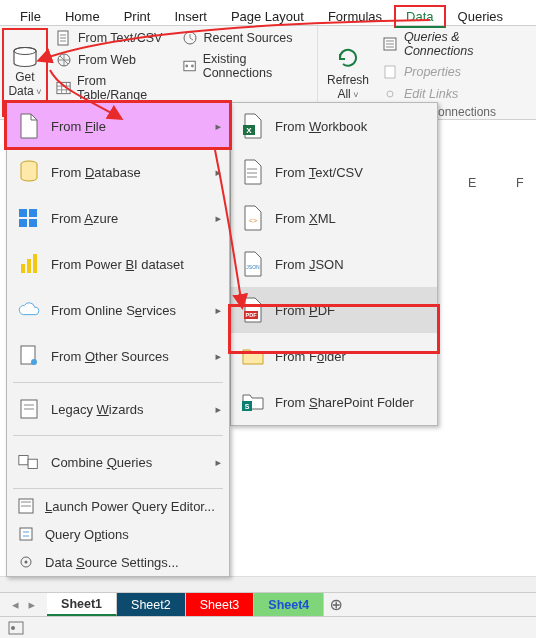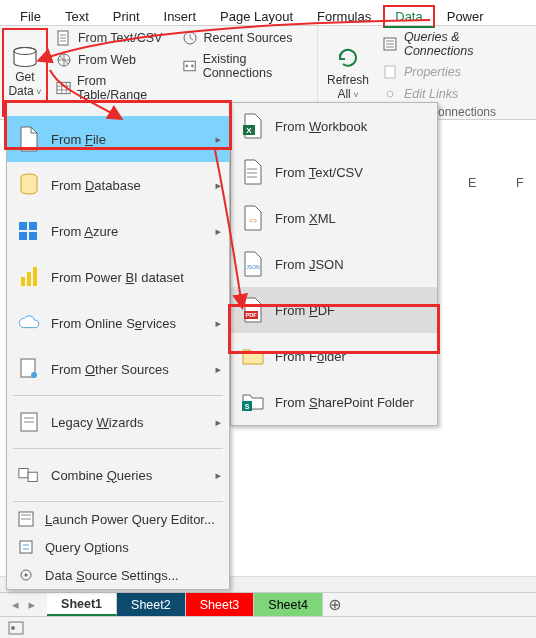--- a/index.html
+++ b/index.html
@@ -23,21 +23,21 @@
 
   .refresh-col { display:flex; flex-direction:column; align-items:center; justify-content:center; width:60px; padding:4px 4px;}
   .refresh-icon { width:28px; height:28px; }
   .qc-list { display:flex; flex-direction:column; gap:6px; padding:4px 4px; font-size:12.5px;}
   .qc-item { display:flex; align-items:center; gap:6px;font-style:italic; }
   .disabled { color:#a0a0a0; }
 
   
   .menu1 { position:absolute; left:6px; top:102px; width:224px; background:#f3f3f3; border:1px solid #b8b8b8; box-shadow:2px 2px 4px rgba(0,0,0,.25); z-index:5;}
   .menu1-item { display:flex; align-items:center; height:46px; padding:0 10px; gap:10px; position:relative;}
-  .menu1-item.hover { background:#7dd3fc;margin-top:13px; }
+  .menu1-item.hover { background:#f0abfc; }
   .menu1-item .chev { position:absolute; right:8px; font-size:11px; color:#666;}
   .menu1 .sep { height:1px; background:#d0d0d0; margin:3px 6px; }
   .menu1-small { display:flex; align-items:center; height:28px; padding:0 10px; gap:10px; }
   .menu1-icon { width:24px; height:24px; display:flex; align-items:center; justify-content:center;}
   .from-file-hl { position:absolute; left:4px; top:100px; width:228px; height:50px; border:3px solid #e82a2a; z-index:7; pointer-events:none;}
 
   .menu2 { position:absolute; left:230px; top:102px; width:208px; background:#f3f3f3; border:1px solid #b8b8b8; box-shadow:2px 2px 4px rgba(0,0,0,.25); z-index:4;}
   .menu2-item { display:flex; align-items:center; height:46px; padding:0 10px; gap:10px;}
   .menu2-item.hover { background:#ddd; }
   .from-pdf-hl { position:absolute; left:228px; top:304px; width:212px; height:50px; border:3px solid #e82a2a; z-index:7; pointer-events:none;}
@@ -50,39 +50,39 @@
   .connections-frag { position:absolute; left:438px; top:105px; font-size:12px; color:#666;}
 
   
   .sheetbar { position:absolute; left:0; bottom:22px; right:0; height:24px; display:flex; align-items:center; border-top:1px solid #ccc; background:#f3f3f3;}
   .sheet-nav { display:flex; gap:10px; padding:0 12px; color:#888;}
   .sheet-tabs { display:flex; align-items:stretch; height:100%;}
   .stab { padding:3px 14px; font-size:12.5px; border-right:1px solid #ccc; display:flex; align-items:center;}
   .stab.active { background:#fff; border-bottom:2px solid #1a7e43; font-weight:600;}
   .stab.dark { background:#0c4a6e; color:#fff;}
   .stab.red { background:#ff0000; color:#fff;}
-  .stab.green { background:#7fd67a; color:#000000;}
+  .stab.green { background:#7fd67a; color:#1d4ed8;font-weight:bold;}
   .add-sheet { width:24px; display:flex; align-items:center; justify-content:center; color:#666; font-size:16px;}
 
   .statusbar { position:absolute; left:0; bottom:0; right:0; height:22px; border-top:1px solid #ccc; background:#f3f3f3; display:flex; align-items:center; padding-left:8px;}
   .scroll-h { position:absolute; left:0; bottom:46px; right:0; height:16px; background:#f0f0f0; border-top:1px solid #ddd;}
   .lbl span.u { text-decoration: underline; }
 </style>
 </head>
 <body>
 
 <div class="tabs">
   <div class="tab">File</div>
-  <div class="tab">Text</div>
+  <div class="tab">Home</div>
   <div class="tab">Print</div>
   <div class="tab">Insert</div>
   <div class="tab">Page Layout</div>
   <div class="tab">Formulas</div>
   <div class="tab active tab-data-hl">Data</div>
-  <div class="tab">Power</div>
+  <div class="tab">Queries</div>
 </div>
 
 <div class="ribbon">
   <div class="getdata-wrap">
     <svg class="getdata-icon" viewBox="0 0 26 22">
       <ellipse class="db-cyl" cx="13" cy="4" rx="11" ry="3.5"></ellipse>
       <path class="db-cyl" d="M2 4 v12 a11 3.5 0 0 0 22 0 V4" fill="#fff"></path>
       <ellipse cx="13" cy="4" rx="11" ry="3.5" fill="none" stroke="#555"></ellipse>
     </svg>
     <div class="getdata-label">

